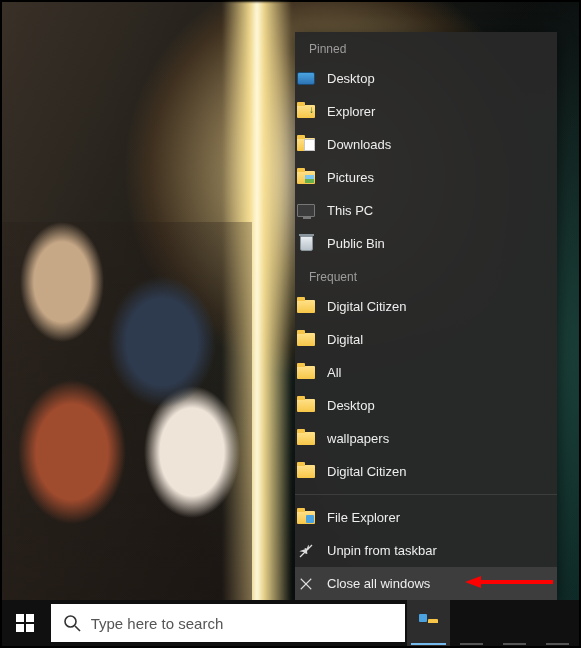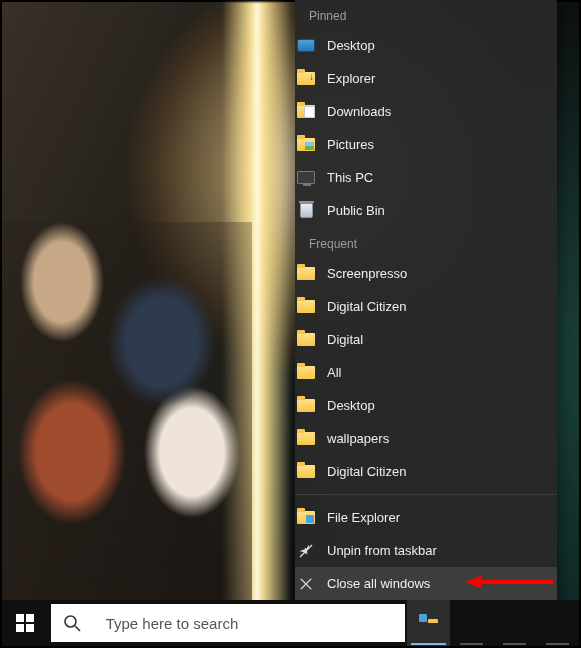--- a/index.html
+++ b/index.html
@@ -149,21 +149,21 @@
   }
   .tb-start {
     width: 52px; display:flex; align-items:center; justify-content:center;
   }
   .tb-start svg { display:block; }
   .tb-search {
     flex: 0 0 354px;
     margin: 4px 2px;
     background: #fff;
     display: flex; align-items: center;
-    gap: 25px; padding: 0 12px;
+    gap: 10px; padding: 0 12px;
   }
   .tb-search .mag { width:18px; height:18px; }
   .tb-search input {
     border: none; outline: none; flex: 1;
     font-family: inherit; font-size: 15px;
     color: #222; background: transparent;
   }
   .tb-search input::placeholder { color: #555; }
   .tb-btn {
     width: 48px;
@@ -248,26 +248,20 @@
     </div>
     <div class="jl-item">
       <span class="jl-icon">
           <span class="ic-bin"></span>
         </span>
       <span class="jl-label">Public Bin</span>
     </div>
 
     <div class="jl-group-header">Frequent</div>
 
-    <div class="jl-item">
-      <span class="jl-icon">
-          <span class="ic-folder"></span>
-        </span>
-      <span class="jl-label">Screenpresso</span>
-    </div>
     <div class="jl-item">
       <span class="jl-icon">
           <span class="ic-folder"></span>
         </span>
       <span class="jl-label">Digital Citizen</span>
     </div>
     <div class="jl-item">
       <span class="jl-icon">
           <span class="ic-folder"></span>
         </span>

